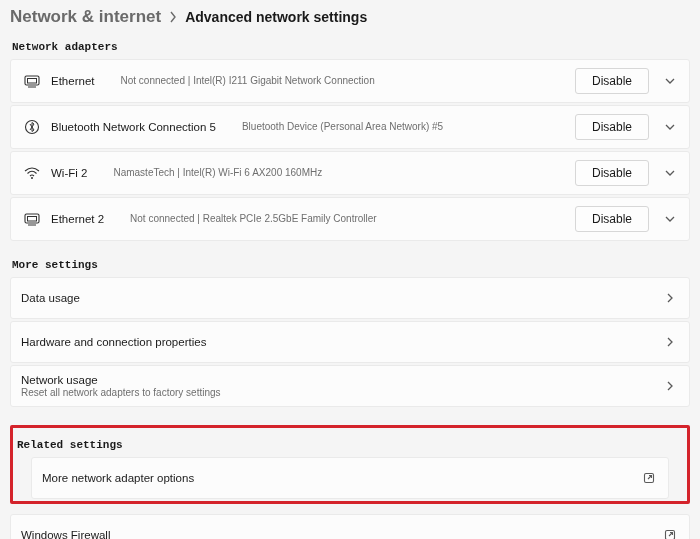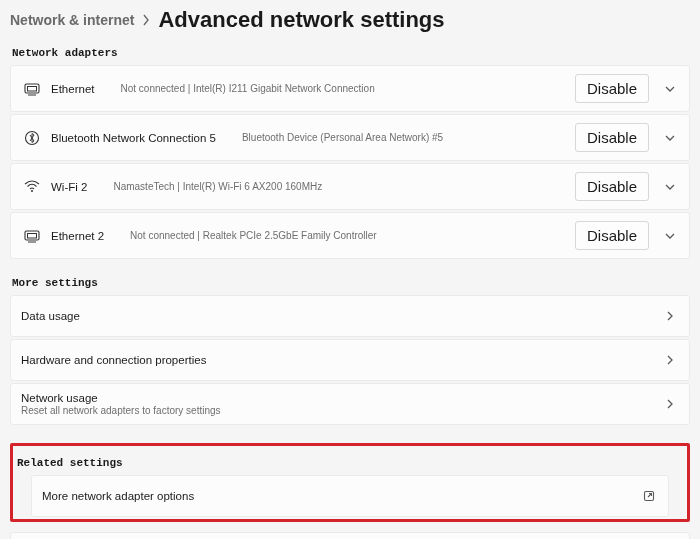--- a/index.html
+++ b/index.html
@@ -13,30 +13,30 @@
     font-size: 12px;
   }
   .page { padding: 7px 10px 0 10px; }
   .breadcrumb {
     display: flex;
     align-items: center;
     gap: 8px;
     margin-bottom: 14px;
   }
   .breadcrumb .root {
-    font-size: 14px;
+    font-size: 17px;
     color: #6a6a6a;
     font-weight: 600;
   }
   .breadcrumb .sep {
     font-size: 14px;
     color: #6a6a6a;
   }
   .breadcrumb .leaf {
-    font-size: 22px;
+    font-size: 14px;
     color: #1a1a1a;
     font-weight: 600;
   }
   .section-label {
     font-size: 11px;
     font-weight: 600;
     color: #1a1a1a;
     margin-bottom: 6px;
     padding-left: 2px;
     font-family: Liberation Mono, monospace;
@@ -64,21 +64,21 @@
     display: flex;
     flex-direction: row;
     gap: 1px;
   }
   .adapter .title { font-size: 11.5px; color: #1a1a1a; }
   .adapter .sub   { font-size: 10px; color: #6e6e6e; padding-left: 25px; }
   .disable-btn {
     background: #fdfdfd;
     border: 1px solid #d7d7d7;
     border-radius: 3px;
-    font-size: 15px;
+    font-size: 12px;
     color: #1a1a1a;
     padding: 5px 0;
     width: 74px;
     text-align: center;
     cursor: pointer;
     margin-right: 12px;
   }
   .chev-slot {
     width: 18px;
     display: flex;

